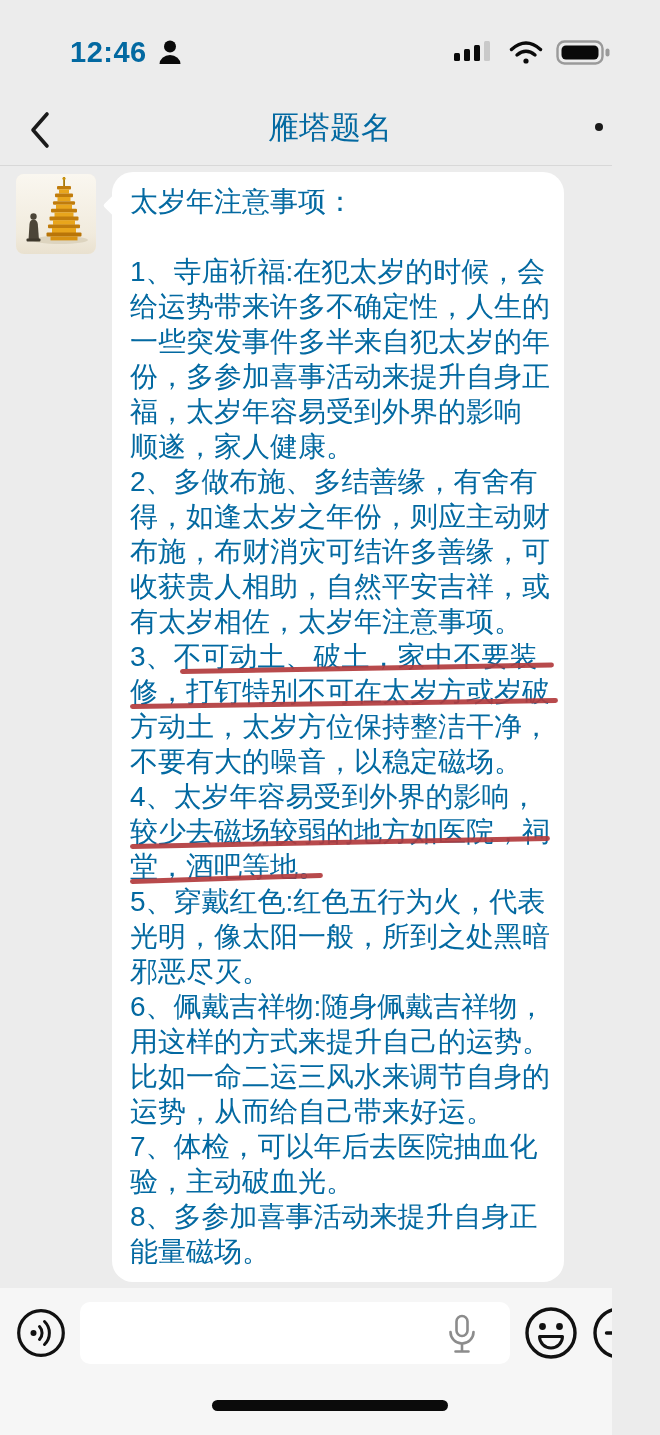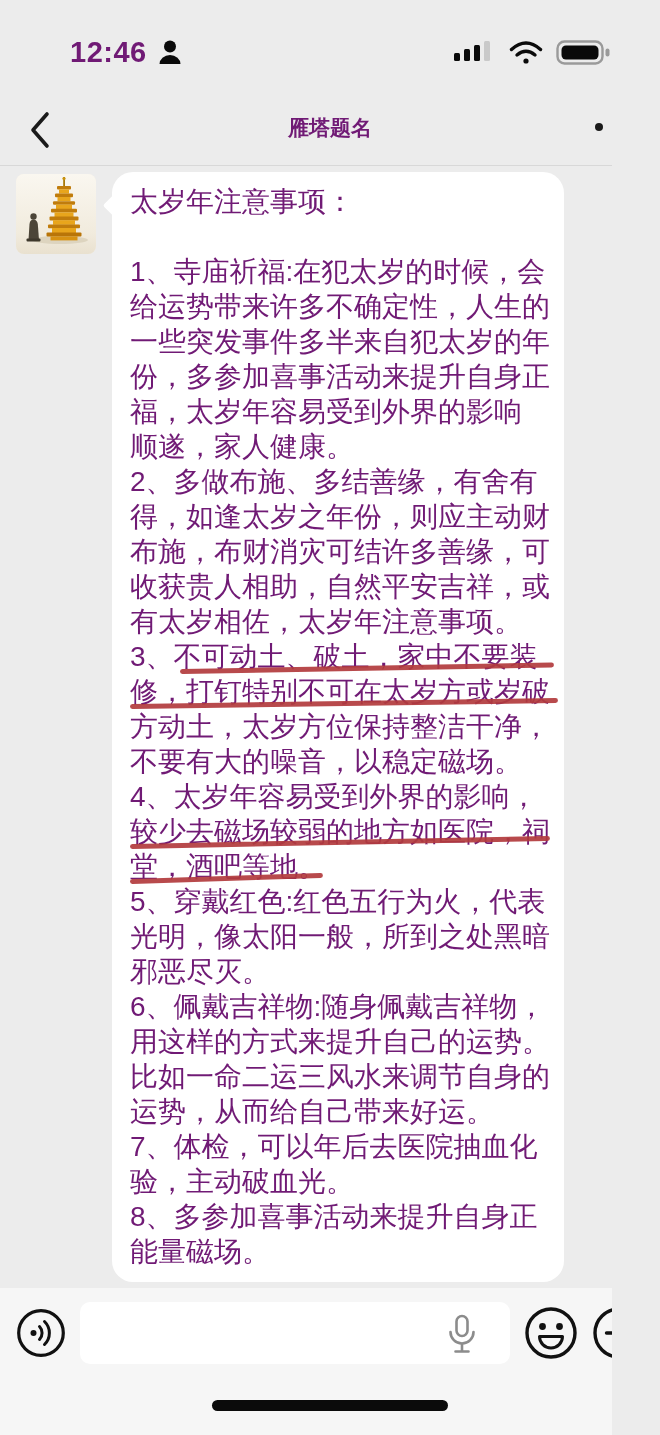--- a/index.html
+++ b/index.html
@@ -1,31 +1,31 @@
 <!DOCTYPE html>
 <html><head>
 <meta charset="utf-8">
 <style>
   html,body{margin:0;padding:0;background:#ececec;}
   .screen{position:relative;width:612px;height:1435px;background:#ececec;overflow:hidden;
-          font-family:"Liberation Sans","DejaVu Sans",sans-serif;color:#701a75;}
+          font-family:"Liberation Sans","DejaVu Sans",sans-serif;color:#0369a1;}
 
   
   .status-bar{position:absolute;top:0;left:0;width:660px;height:90px;
               display:flex;align-items:center;justify-content:space-between;
               padding:14px 48px 0 70px;box-sizing:border-box;}
   .sb-left{display:flex;align-items:center;gap:10px;}
   .sb-time{font-size:29px;font-weight:700;letter-spacing:0.5px;}
   .sb-right{display:flex;align-items:center;gap:13px;}
 
   
   .nav-bar{position:absolute;top:90px;left:0;width:660px;height:76px;
            display:flex;align-items:center;justify-content:center;
            border-bottom:1px solid #d8d8d8;box-sizing:border-box;background:#ececec;}
-  .nav-title{font-size:21px;font-weight:700;}
+  .nav-title{font-size:31px;font-weight:400;}
   .nav-back{position:absolute;left:16px;top:14px;width:48px;height:48px;border:none;background:none;padding:6px;cursor:pointer;}
   .nav-more{position:absolute;right:18px;top:16px;width:52px;height:44px;border:none;background:none;padding:0;cursor:pointer;}
 
   
   .chat-area{position:absolute;top:167px;left:0;width:660px;height:1121px;}
   .msg-row{position:absolute;top:5px;left:0;width:660px;display:flex;align-items:flex-start;}
   .avatar{margin:2px 0 0 16px;width:80px;height:80px;border-radius:8px;overflow:hidden;flex:0 0 auto;cursor:pointer;background:#f4efe4;}
   .bubble{position:relative;margin-left:16px;width:452px;box-sizing:border-box;
           background:#ffffff;border-radius:21px;padding:12px 14px 13px 18px;}
   .bubble-tail{position:absolute;left:-6px;top:26px;width:15px;height:15px;background:#ffffff;transform:rotate(45deg);border-radius:2px;}

